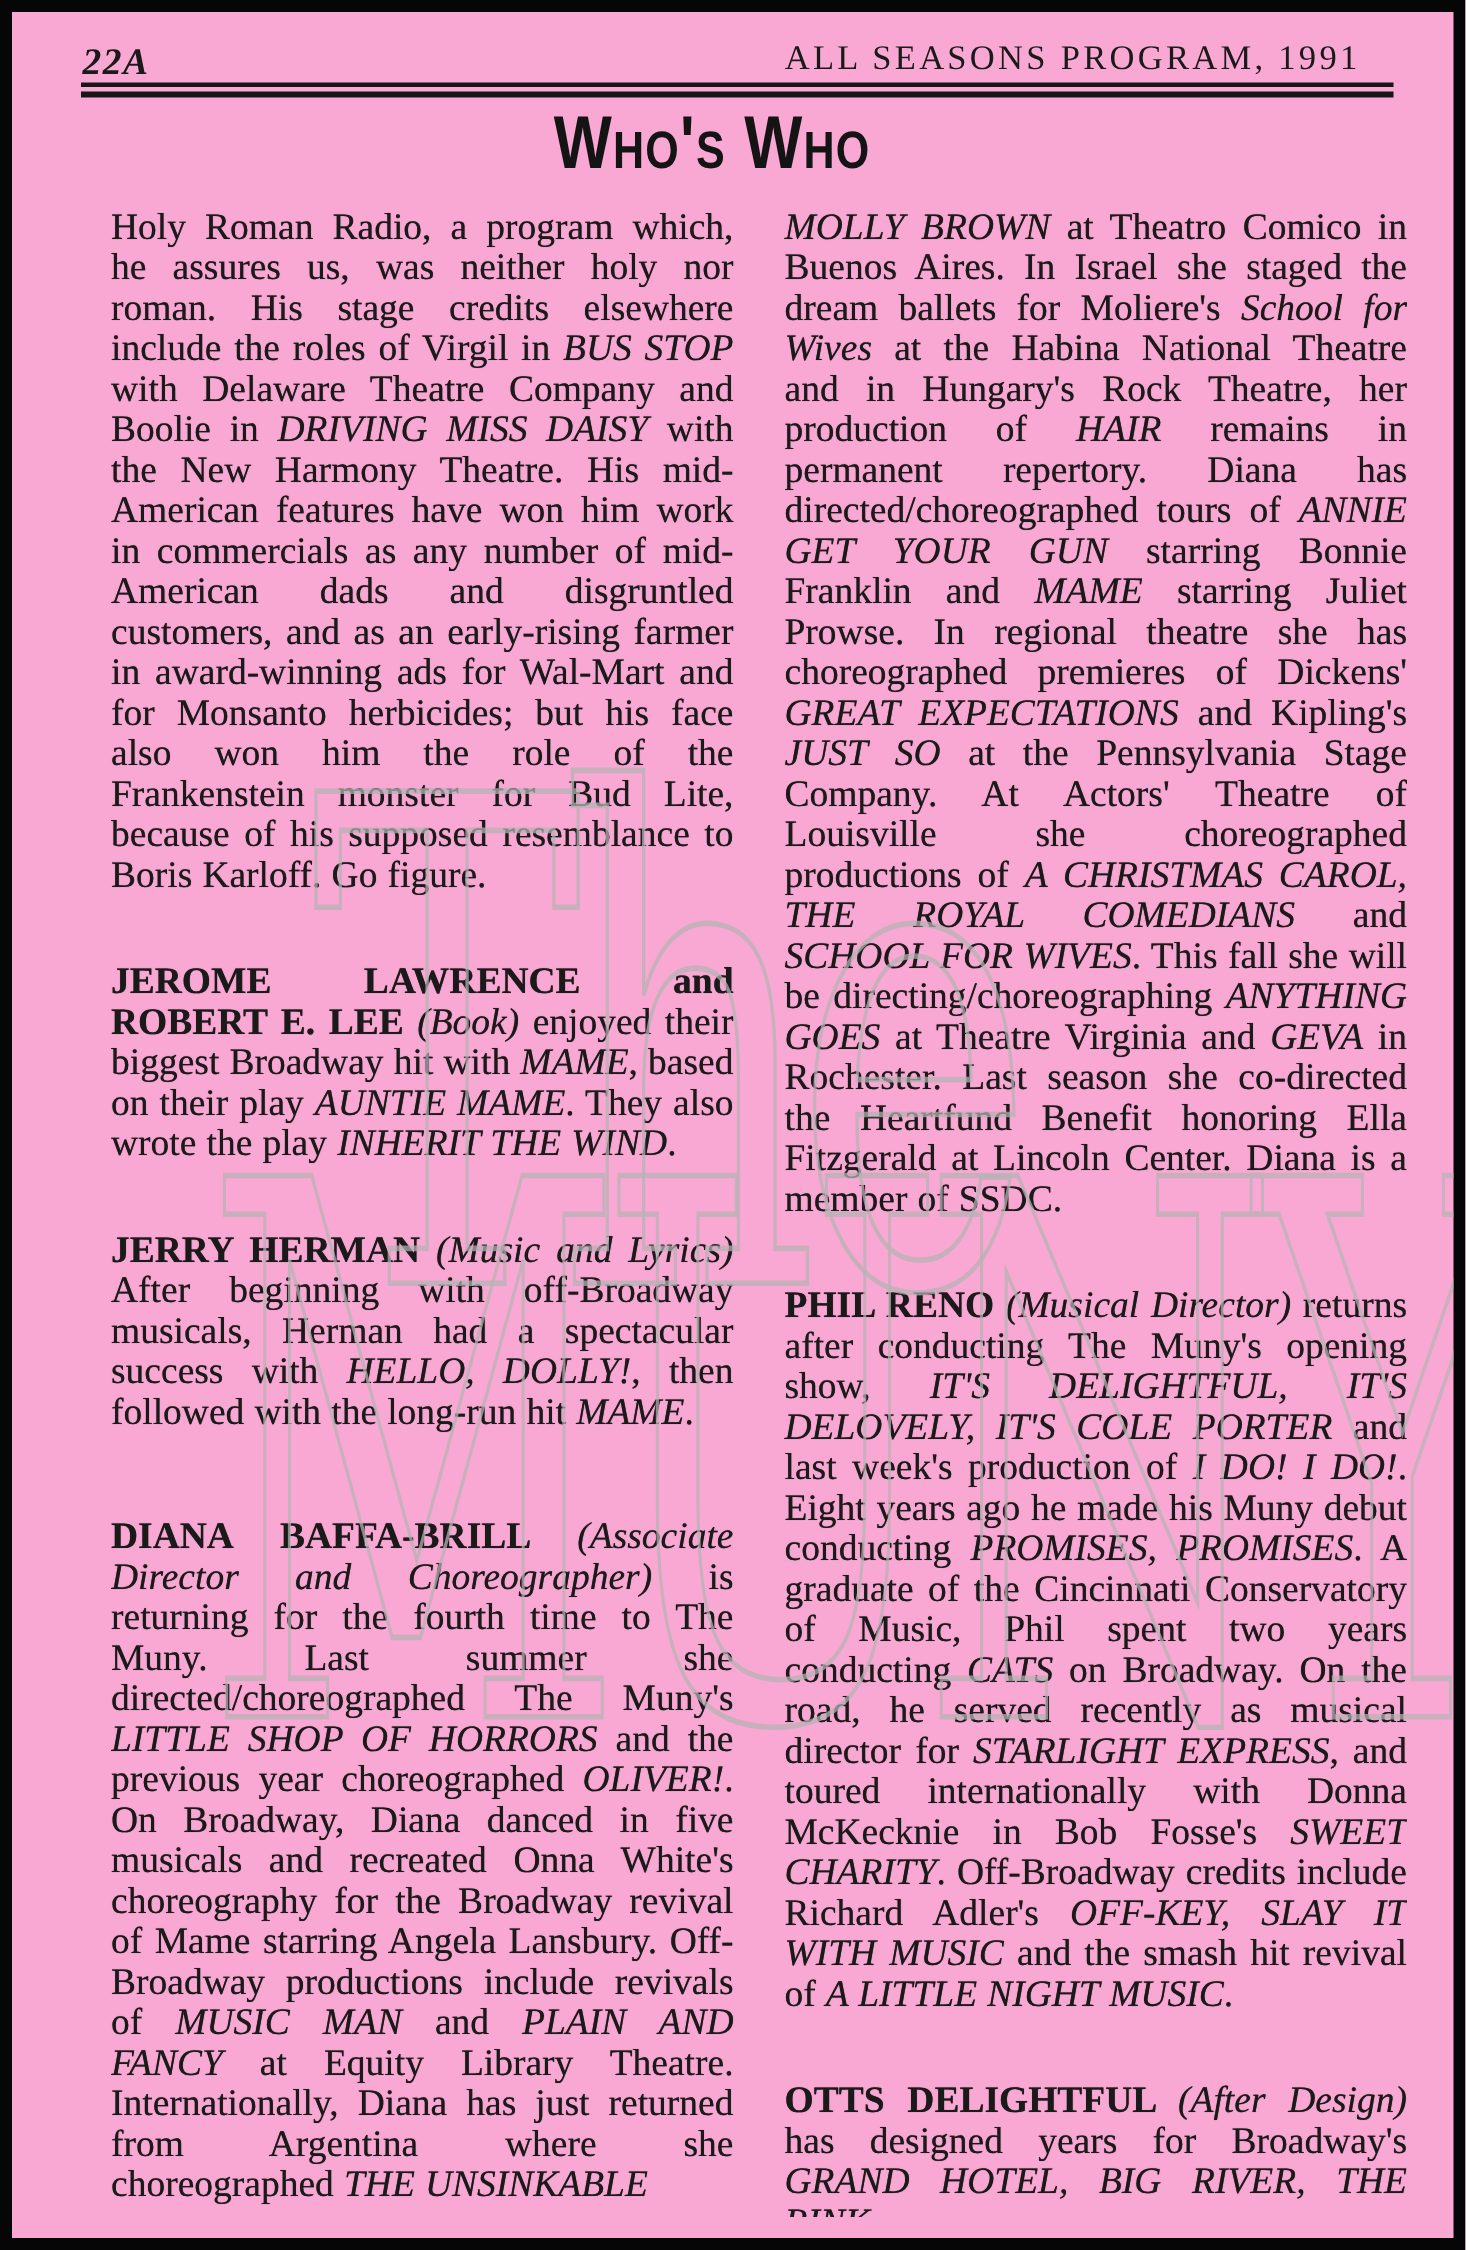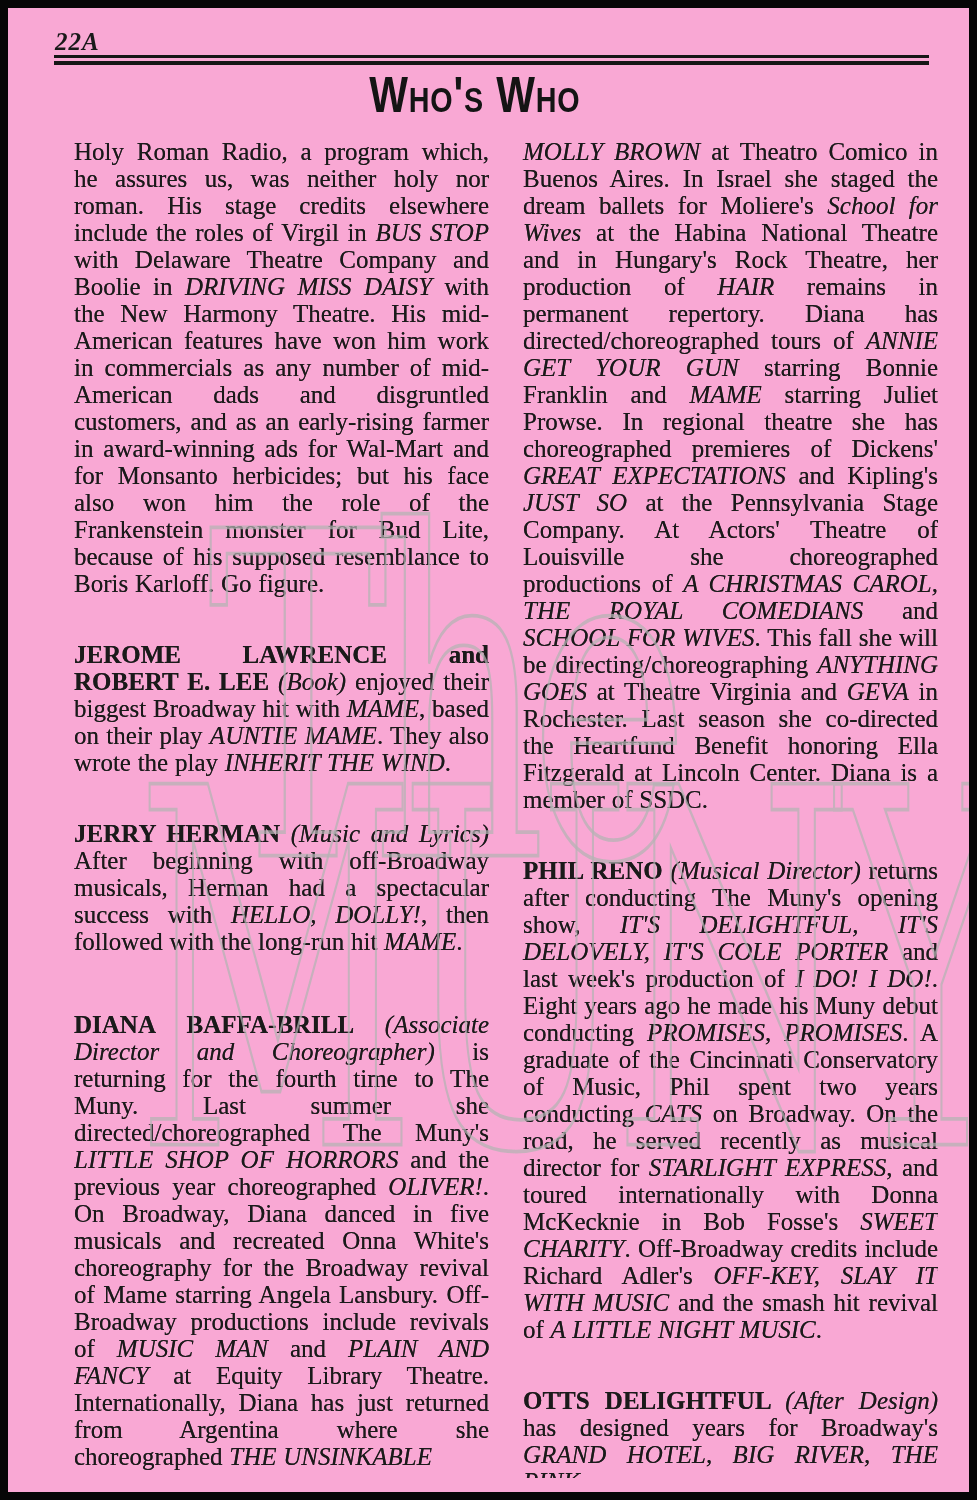--- a/index.html
+++ b/index.html
@@ -79,20 +79,21 @@
   .col-left .para:nth-child(3){margin-bottom:56px;}
   .para .b{font-weight:700;}
   .para .i{font-style:italic;}
 </style>
 </head>
 <body>
 
 <div class="page">
 
   <div class="page-number">22A</div>
+  <div class="program-title">ALL SEASONS PROGRAM, 1991</div>
 
   <div class="rule rule-1"></div>
   <div class="rule rule-2"></div>
 
   <div class="section-title">
     <span class="stretch">Who's Who</span>
   </div>
 
   <div class="wm wm-the">The</div>
   <div class="wm wm-muny">MUNY</div>

